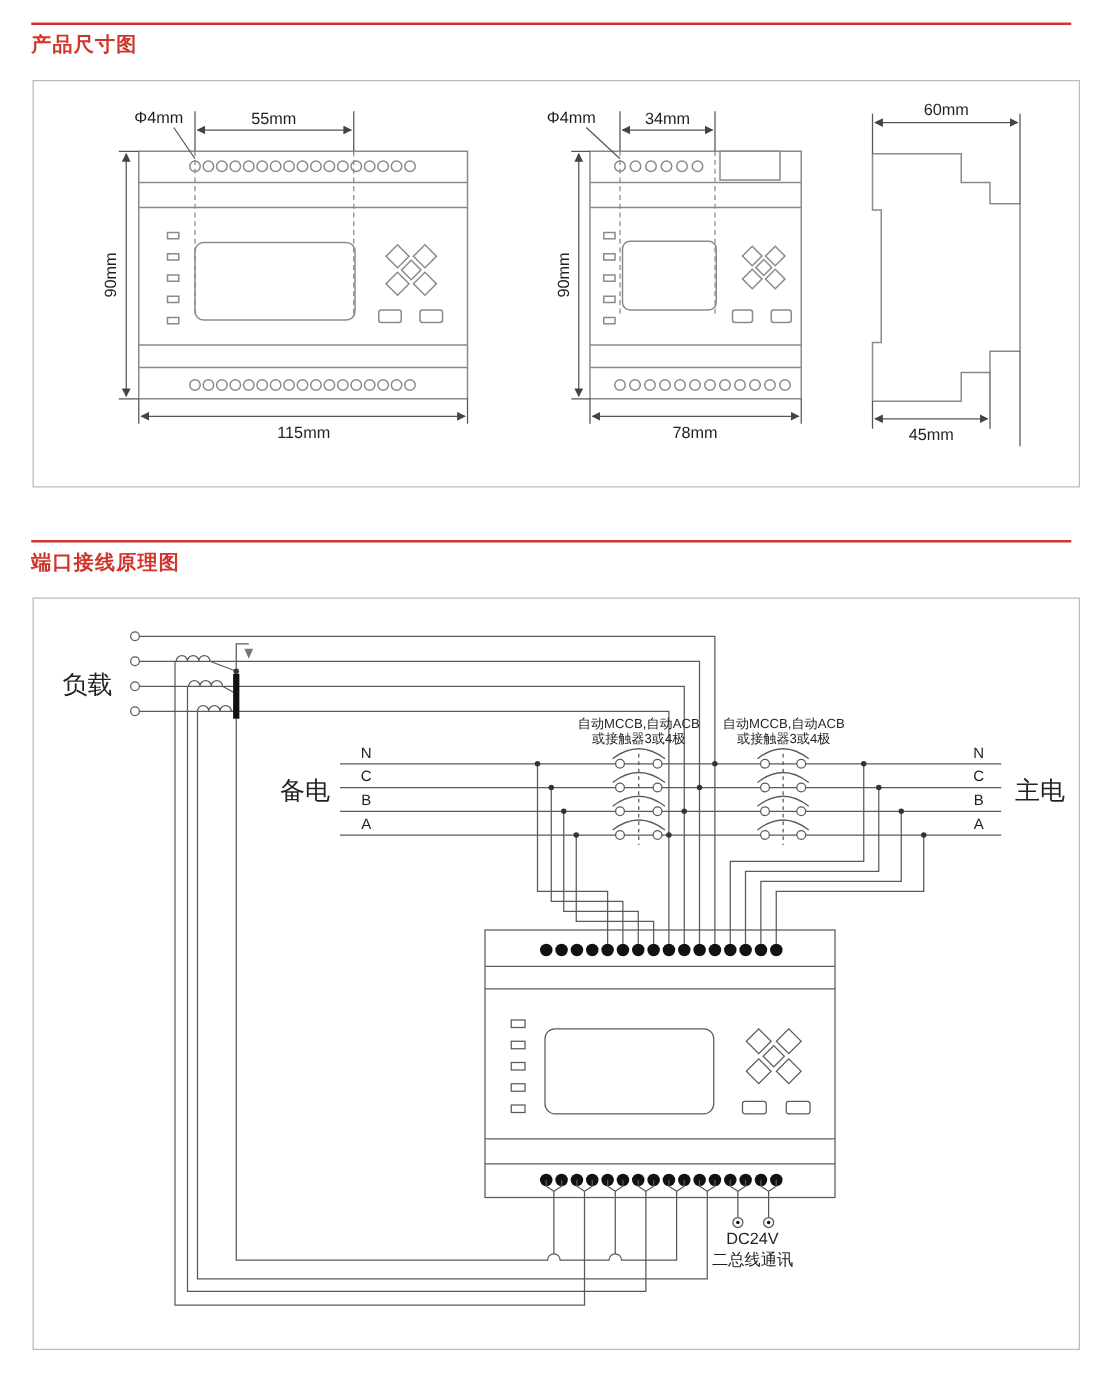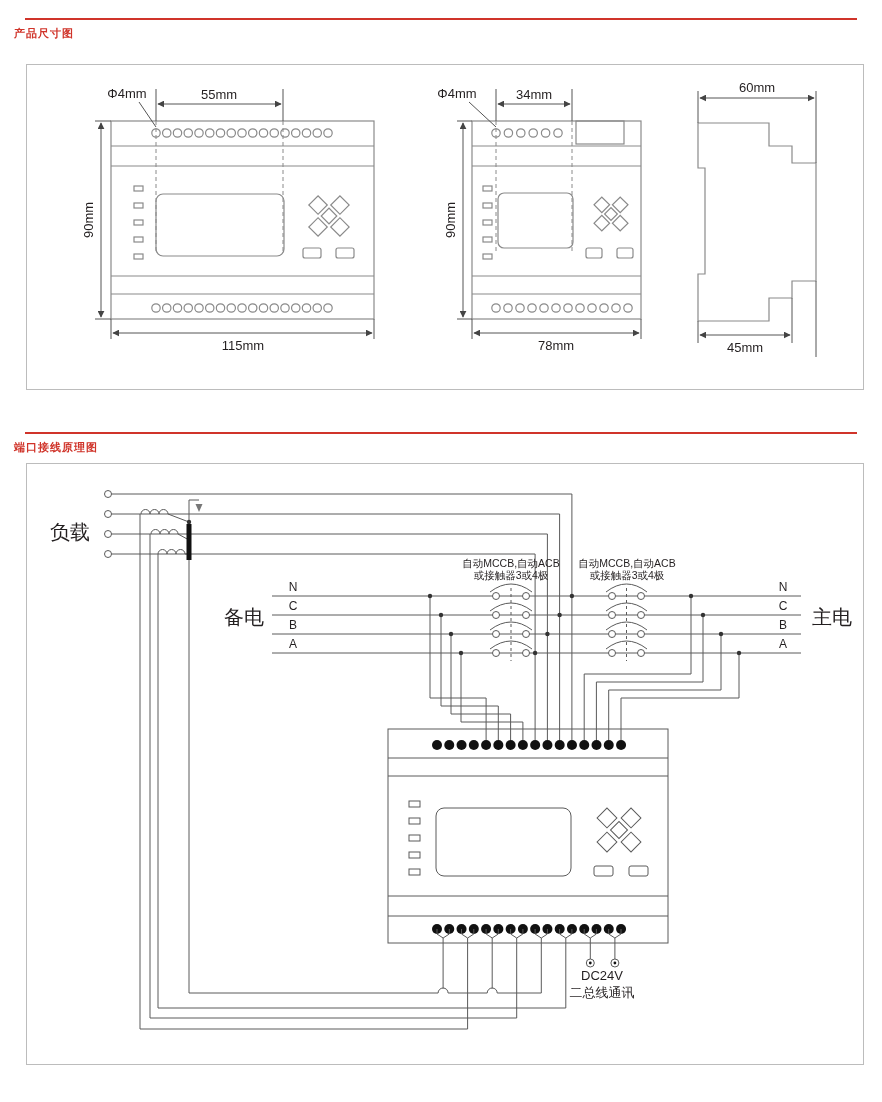--- a/index.html
+++ b/index.html
@@ -1,18 +1,18 @@
 <!DOCTYPE html>
 <html><head>
 <meta charset="utf-8">
 <style>
   html,body{margin:0;padding:0;background:#ffffff;}
   body{width:882px;height:1102px;position:relative;font-family:"Liberation Sans",sans-serif;color:#231f20;}
   .rule{position:absolute;left:25px;width:832px;height:0;border-top:2px solid #d0342a;}
-  .sec-title{position:absolute;left:14px;font-size:11px;font-weight:bold;color:#d0342a;letter-spacing:1px;}
+  .sec-title{position:absolute;left:25px;font-size:16px;font-weight:bold;color:#d0342a;letter-spacing:1px;}
   .panel{position:absolute;left:26px;width:836px;border:1px solid #bcbcbc;background:#fff;}
   svg text{fill:#231f20;}
   .dimtxt{font-size:13px;}
   .wire{stroke:#5a5a5a;stroke-width:1;fill:none;}
   .draw{stroke:#8a8a8a;stroke-width:1.2;fill:none;}
   .dim{stroke:#555;stroke-width:1;fill:none;}
   .dash{stroke:#8a8a8a;stroke-width:1;fill:none;stroke-dasharray:4,3;}
   .phase{font-size:12px;}
   .big{font-size:20px;}
   .small{font-size:10.5px;}
@@ -170,21 +170,21 @@
     <path class="dim" d="M671 256V278 M765 233V278 M789 216V292"></path>
     <line class="dim" x1="673" y1="270" x2="763" y2="270" marker-start="url(#ah)" marker-end="url(#ah)"></line>
     <text class="dimtxt" x="718" y="287" text-anchor="middle">45mm</text>
   </g>
 </svg>
 </div>
 
 <div class="rule" style="top:432px"></div>
 <div class="sec-title" style="top:440px">端口接线原理图</div>
 
-<div class="panel" style="top:463px;height:600px">
+<div class="panel" style="top:478px;height:600px">
 <svg width="836" height="600" viewBox="0 0 836 600">
 
   <g>
     <text class="big" x="43" y="75" text-anchor="middle">负载</text>
     <g class="wire">
       <circle cx="81" cy="30" r="3.5"></circle>
           <circle cx="81" cy="50" r="3.5"></circle>
       <circle cx="81" cy="70" r="3.5"></circle>
           <circle cx="81" cy="90" r="3.5"></circle>
     </g>

